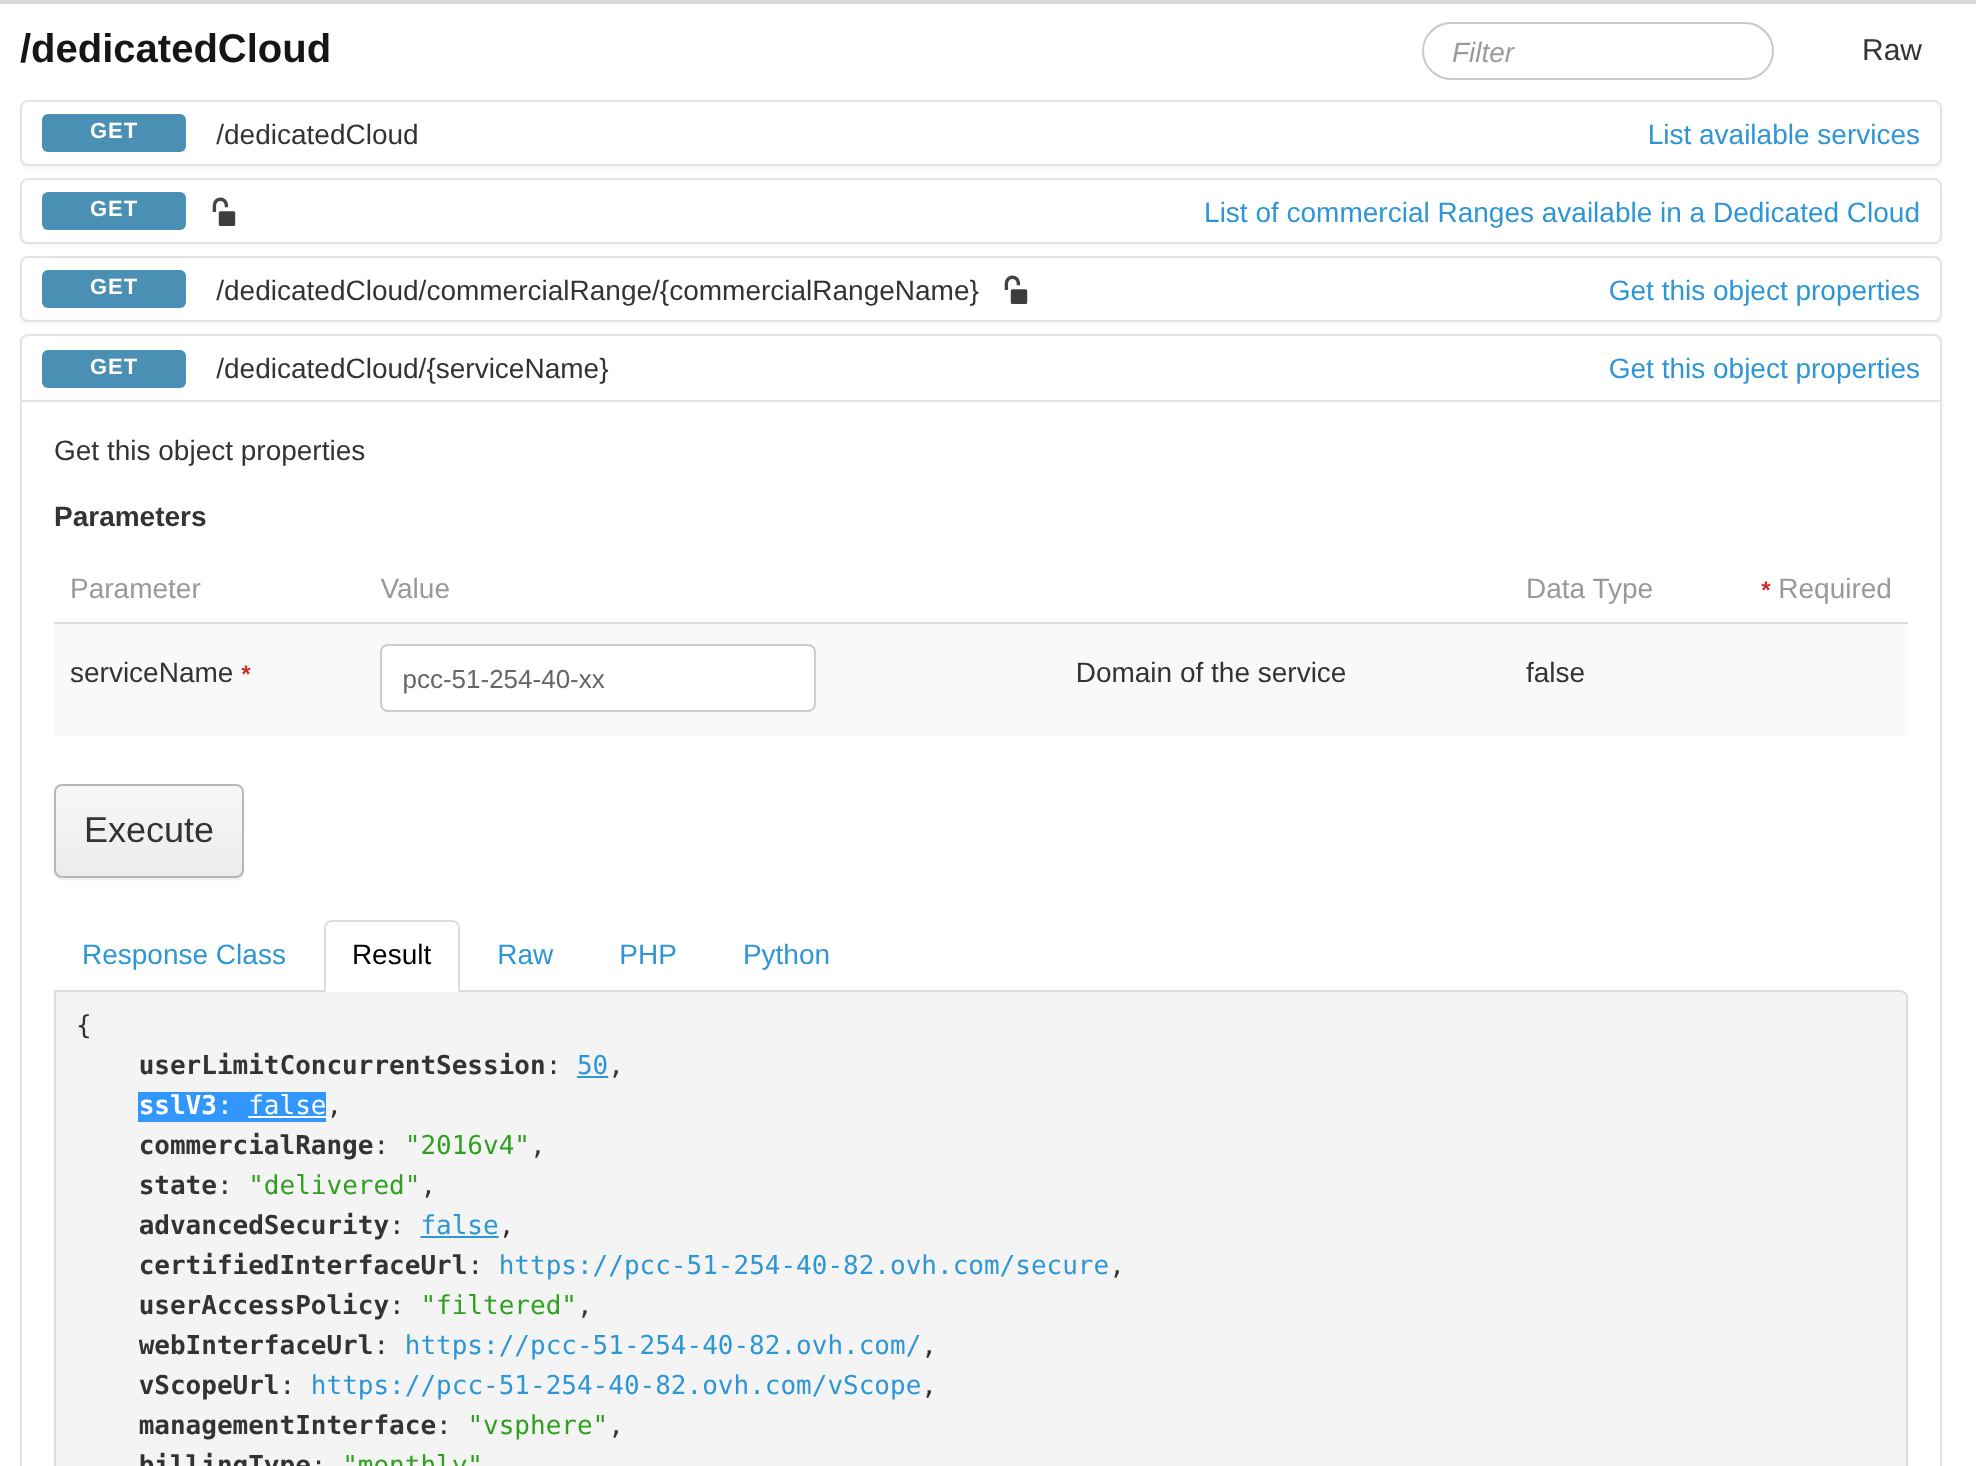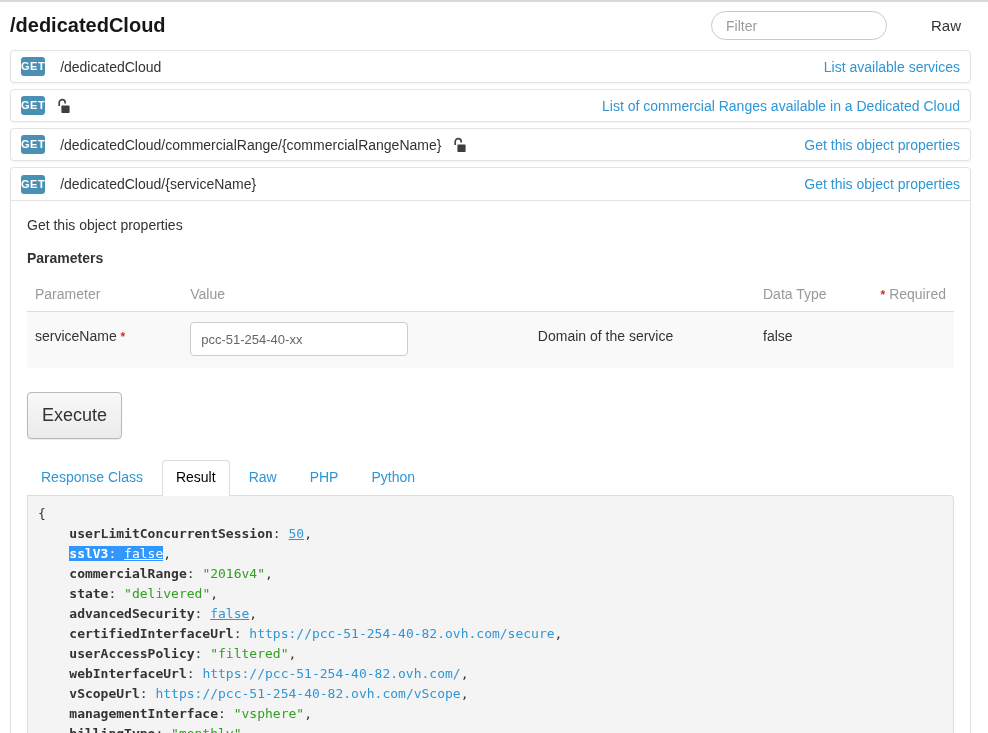--- a/index.html
+++ b/index.html
@@ -11,34 +11,35 @@
     border-top:2px solid #d9d9d9;
     padding:0 17px 0 10px;
   }
   
   .page-header { display:flex; align-items:center; margin:9px 0 10px 0; }
   .page-title { font-size:20px; font-weight:bold; color:#161616; flex:1; }
   .filter-input {
     width:176px; height:29px; border:1px solid #c9c9c9; border-radius:15px;
     padding:0 14px; font-size:14px; color:#000000; outline:none;
     font-family:"Liberation Sans","DejaVu Sans",sans-serif;
+    font-style:italic;
   }
   .filter-input::placeholder { color:#9c9c9c; }
   .raw-link { margin-left:44px; margin-right:10px; font-size:15px; color:#333; text-decoration:none; cursor:pointer; }
 
   
   .route-card {
     display:flex; align-items:center;
     background:#fff; border:1px solid #e3e3e3; border-radius:4px;
     box-shadow:0 1px 2px rgba(0,0,0,0.05);
     padding:6px 10px; margin-bottom:6px; min-height:33px;
   }
   .method-badge {
     background:var(--badge,#4a90b5); color:#fff; font-weight:bold; font-size:11px;
-    padding:4px 0; border-radius:3px; letter-spacing:0.5px; line-height:1;
+    padding:4px 24px; border-radius:3px; letter-spacing:0.5px; line-height:1;
   }
   .route-path { font-size:14px; color:#333; margin-left:15px; }
   .lock-wrap { margin-left:12px; display:inline-flex; align-items:center; }
   .route-desc {
     margin-left:auto; font-size:14px; color:var(--accent,#2e96d5);
     text-decoration:none; cursor:pointer; white-space:nowrap; padding-left:10px;
   }
   
   .expanded-card {
     background:#fff; border:1px solid #e3e3e3; border-radius:4px;

